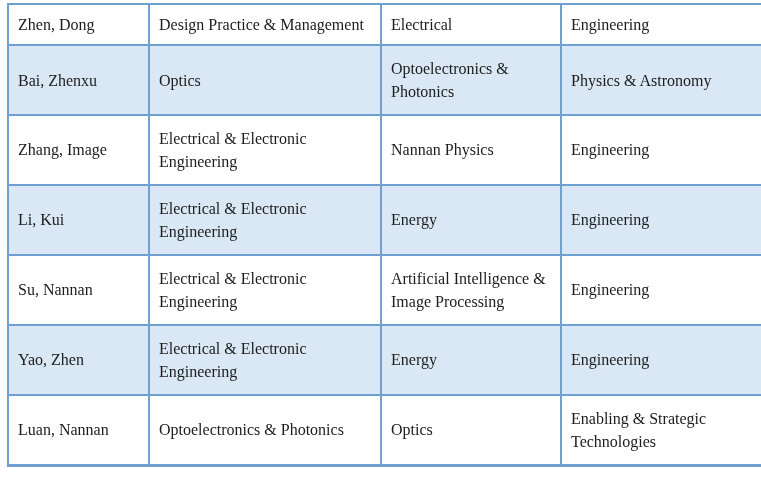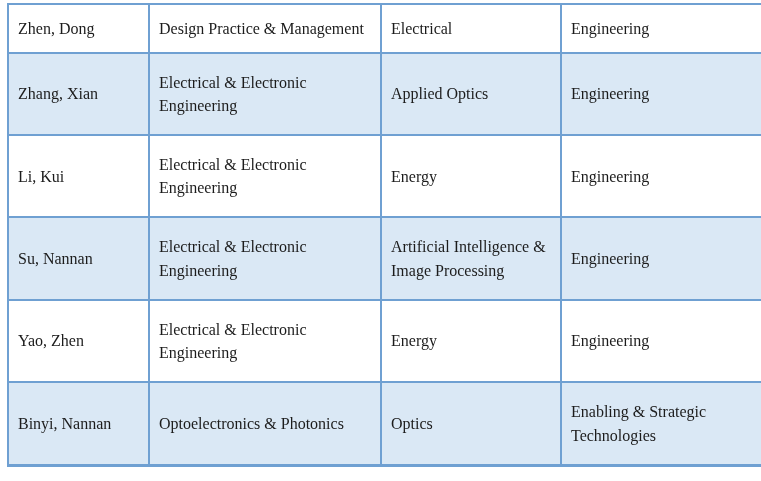--- a/index.html
+++ b/index.html
@@ -64,23 +64,29 @@
         <col class="col-cat">
     </colgroup>
     <tbody>
       <tr>
         <td>Zhen, Dong</td>
         <td>Design Practice &amp; Management</td>
         <td>Electrical</td>
         <td>Engineering</td>
       </tr>
       <tr>
-        <td>Zhang, Xian</td>
+        <td>Bai, Zhenxu</td>
+        <td>Optics</td>
+        <td>Optoelectronics &amp; Photonics</td>
+        <td>Physics &amp; Astronomy</td>
+      </tr>
+      <tr>
+        <td>Zhang, Image</td>
         <td>Electrical &amp; Electronic Engineering</td>
-        <td>Applied Optics</td>
+        <td>Nannan Physics</td>
         <td>Engineering</td>
       </tr>
       <tr>
         <td>Li, Kui</td>
         <td>Electrical &amp; Electronic Engineering</td>
         <td>Energy</td>
         <td>Engineering</td>
       </tr>
       <tr>
         <td>Su, Nannan</td>
@@ -88,20 +94,20 @@
         <td>Artificial Intelligence &amp; Image Processing</td>
         <td>Engineering</td>
       </tr>
       <tr>
         <td>Yao, Zhen</td>
         <td>Electrical &amp; Electronic Engineering</td>
         <td>Energy</td>
         <td>Engineering</td>
       </tr>
       <tr>
-        <td>Binyi, Nannan</td>
+        <td>Luan, Nannan</td>
         <td>Optoelectronics &amp; Photonics</td>
         <td>Optics</td>
         <td>Enabling &amp; Strategic Technologies</td>
       </tr>
     </tbody>
   </table>
 </div>
 
 </body></html>

